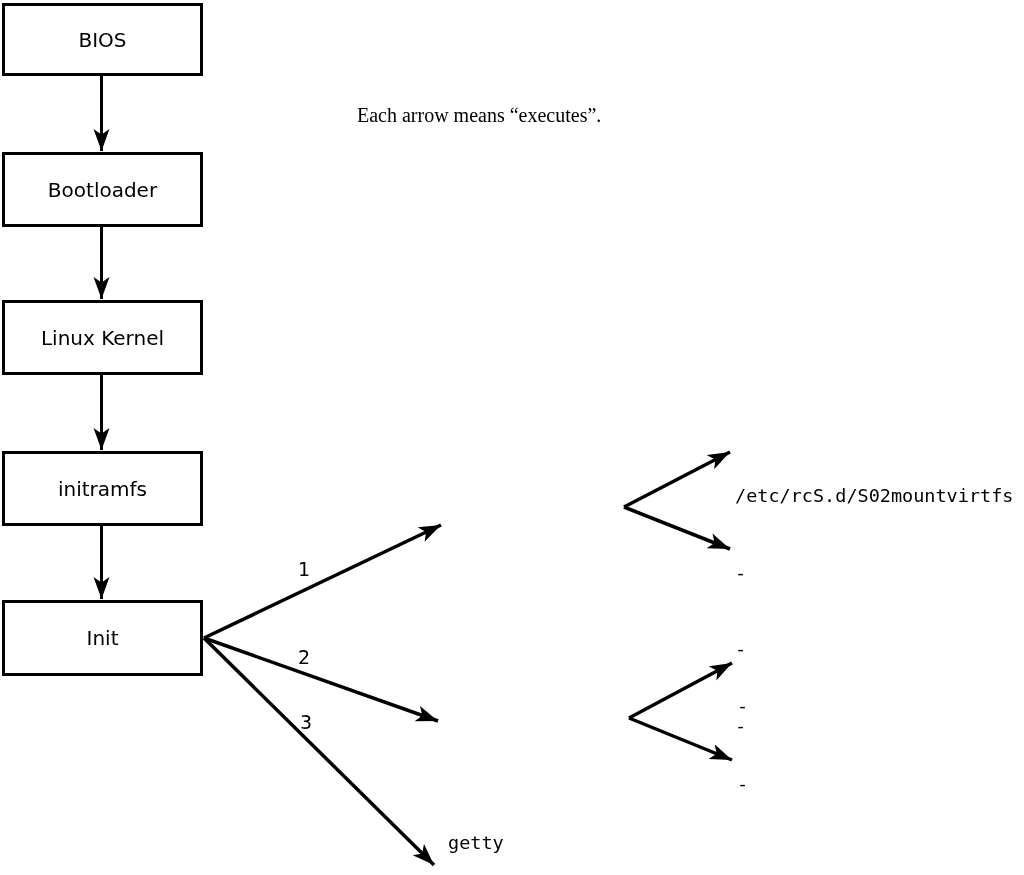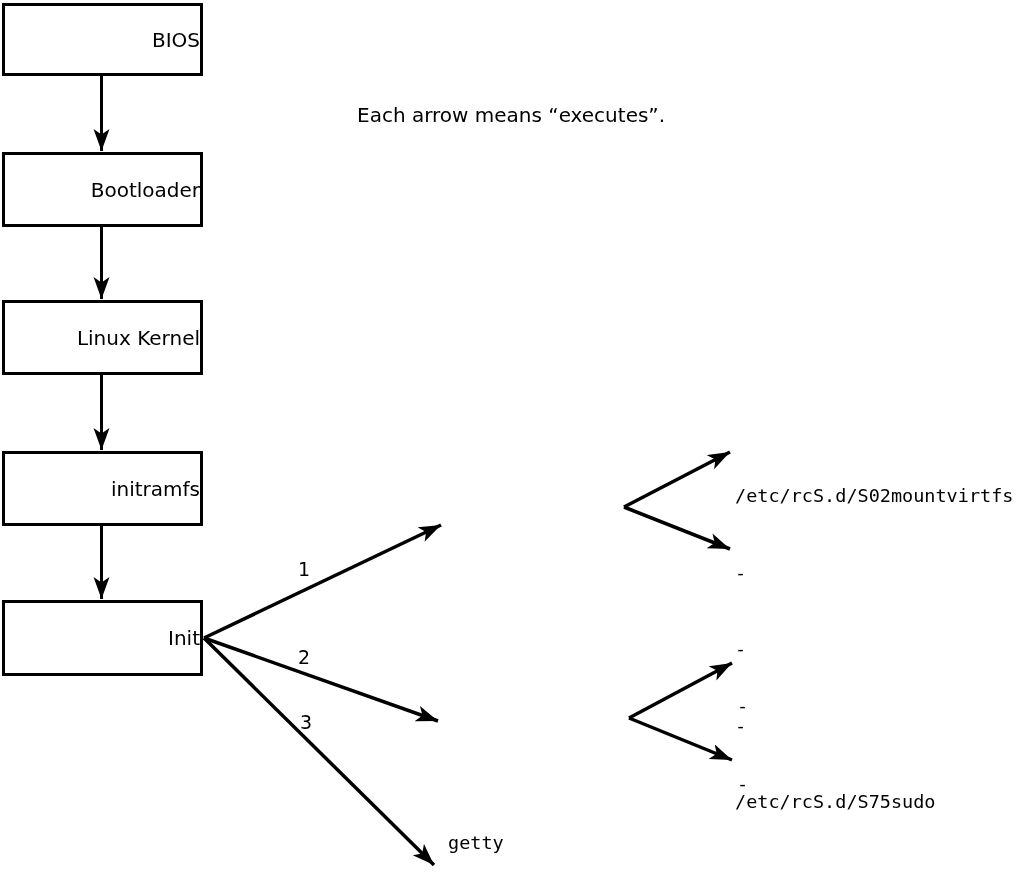--- a/index.html
+++ b/index.html
@@ -19,38 +19,39 @@
   }
   .node-box {
     position: absolute;
     left: 2px;
     width: 201px;
     box-sizing: border-box;
     border: 3px solid #000000;
     background: #ffffff;
     display: flex;
     align-items: center;
-    justify-content: flex-end;
+    justify-content: center;
     font-size: 20px;
     line-height: 1;
     white-space: nowrap;
   }
   .box-bios       { top: 3px;   height: 73px; }
   .box-bootloader { top: 152px; height: 75px; }
   .box-kernel     { top: 300px; height: 75px; }
   .box-initramfs  { top: 451px; height: 75px; }
   .box-init       { top: 600px; height: 76px; }
 
   .note {
     position: absolute;
     left: 357px;
     top: 103px;
     font-size: 20px;
     line-height: 24px;
     white-space: nowrap;
+    font-family: Liberation Serif, serif;
   }
   .arrow-num {
     position: absolute;
     font-size: 19px;
     line-height: 22px;
     white-space: nowrap;
   }
   .num-1 { left: 298px; top: 558px; }
   .num-2 { left: 298px; top: 646px; }
   .num-3 { left: 300px; top: 711px; }
@@ -118,21 +119,20 @@
   <div class="arrow-num num-2">2</div>
   <div class="arrow-num num-3">3</div>
 
   <div class="mono path-getty">getty</div>
 
   <div class="mono listing-rcs">
     <div>/etc/rcS.d/S02mountvirtfs</div>
     <div>-</div>
     <div>-</div>
     <div>-</div>
-    <div>/etc/rcS.d/S75sudo</div>
   </div>
 
   <div class="mono listing-rc2">
     <div>-</div>
     <div>-</div>
     
     
   </div>
 
 </div>

